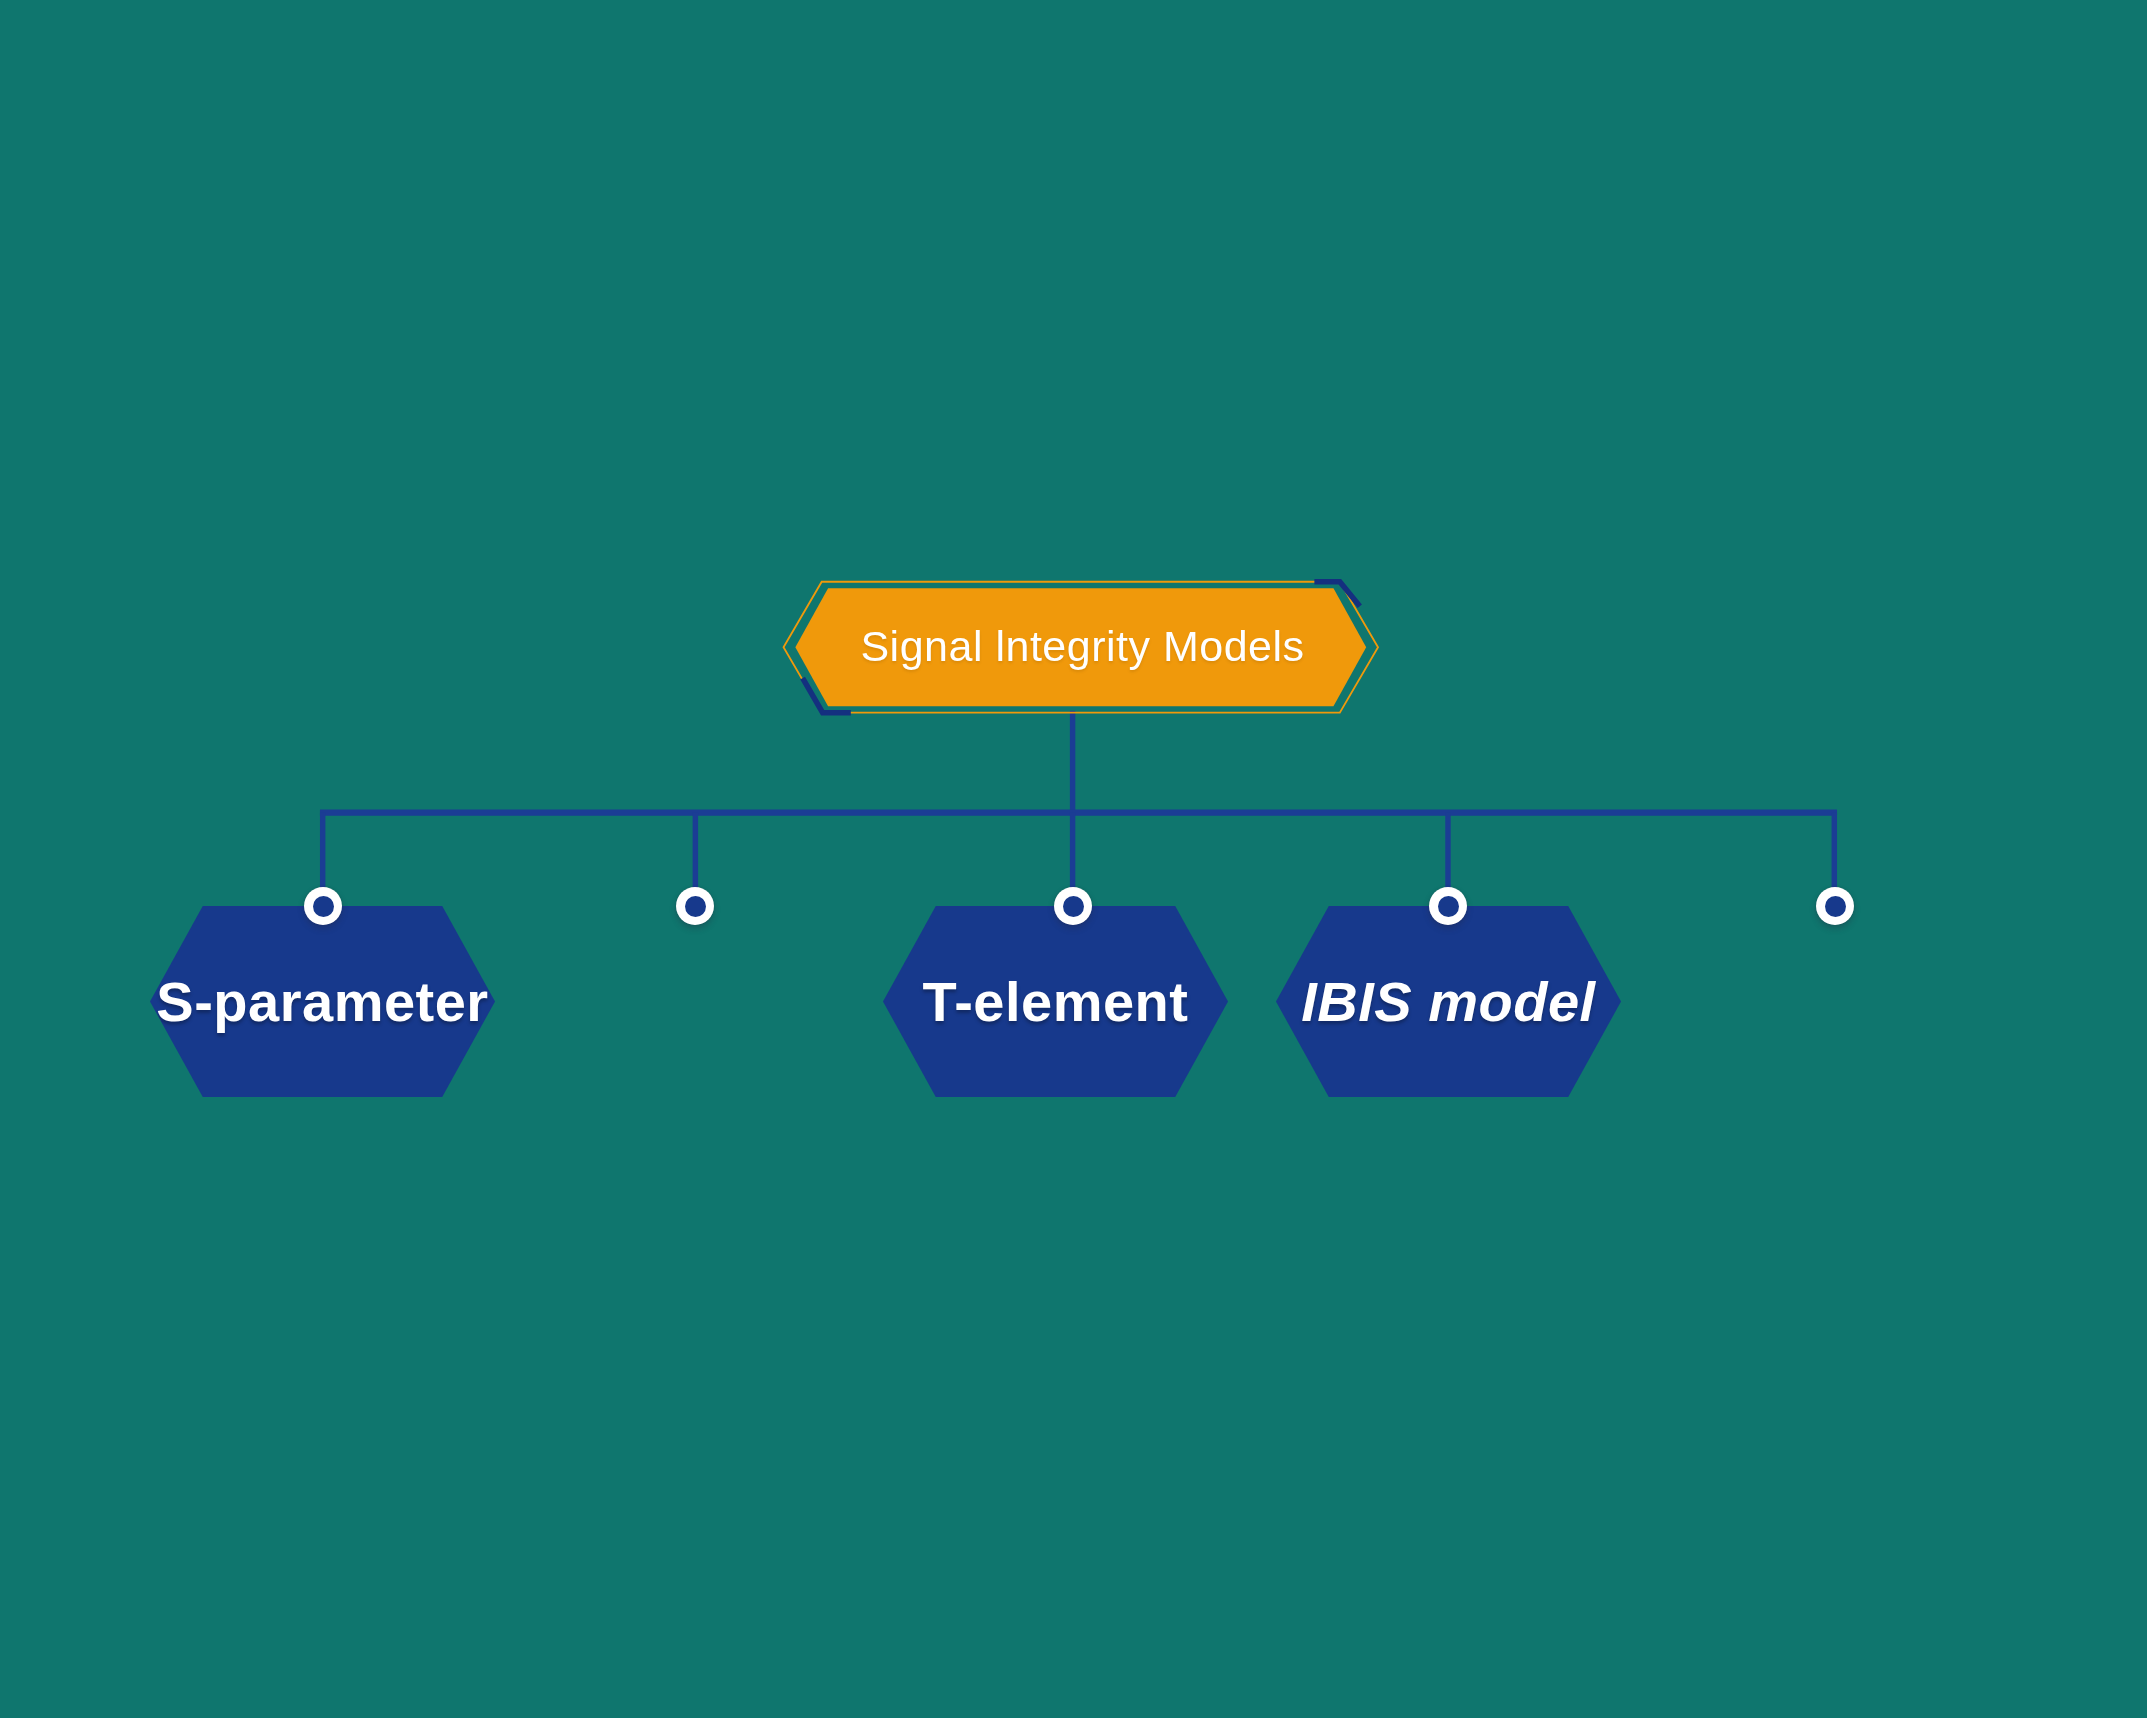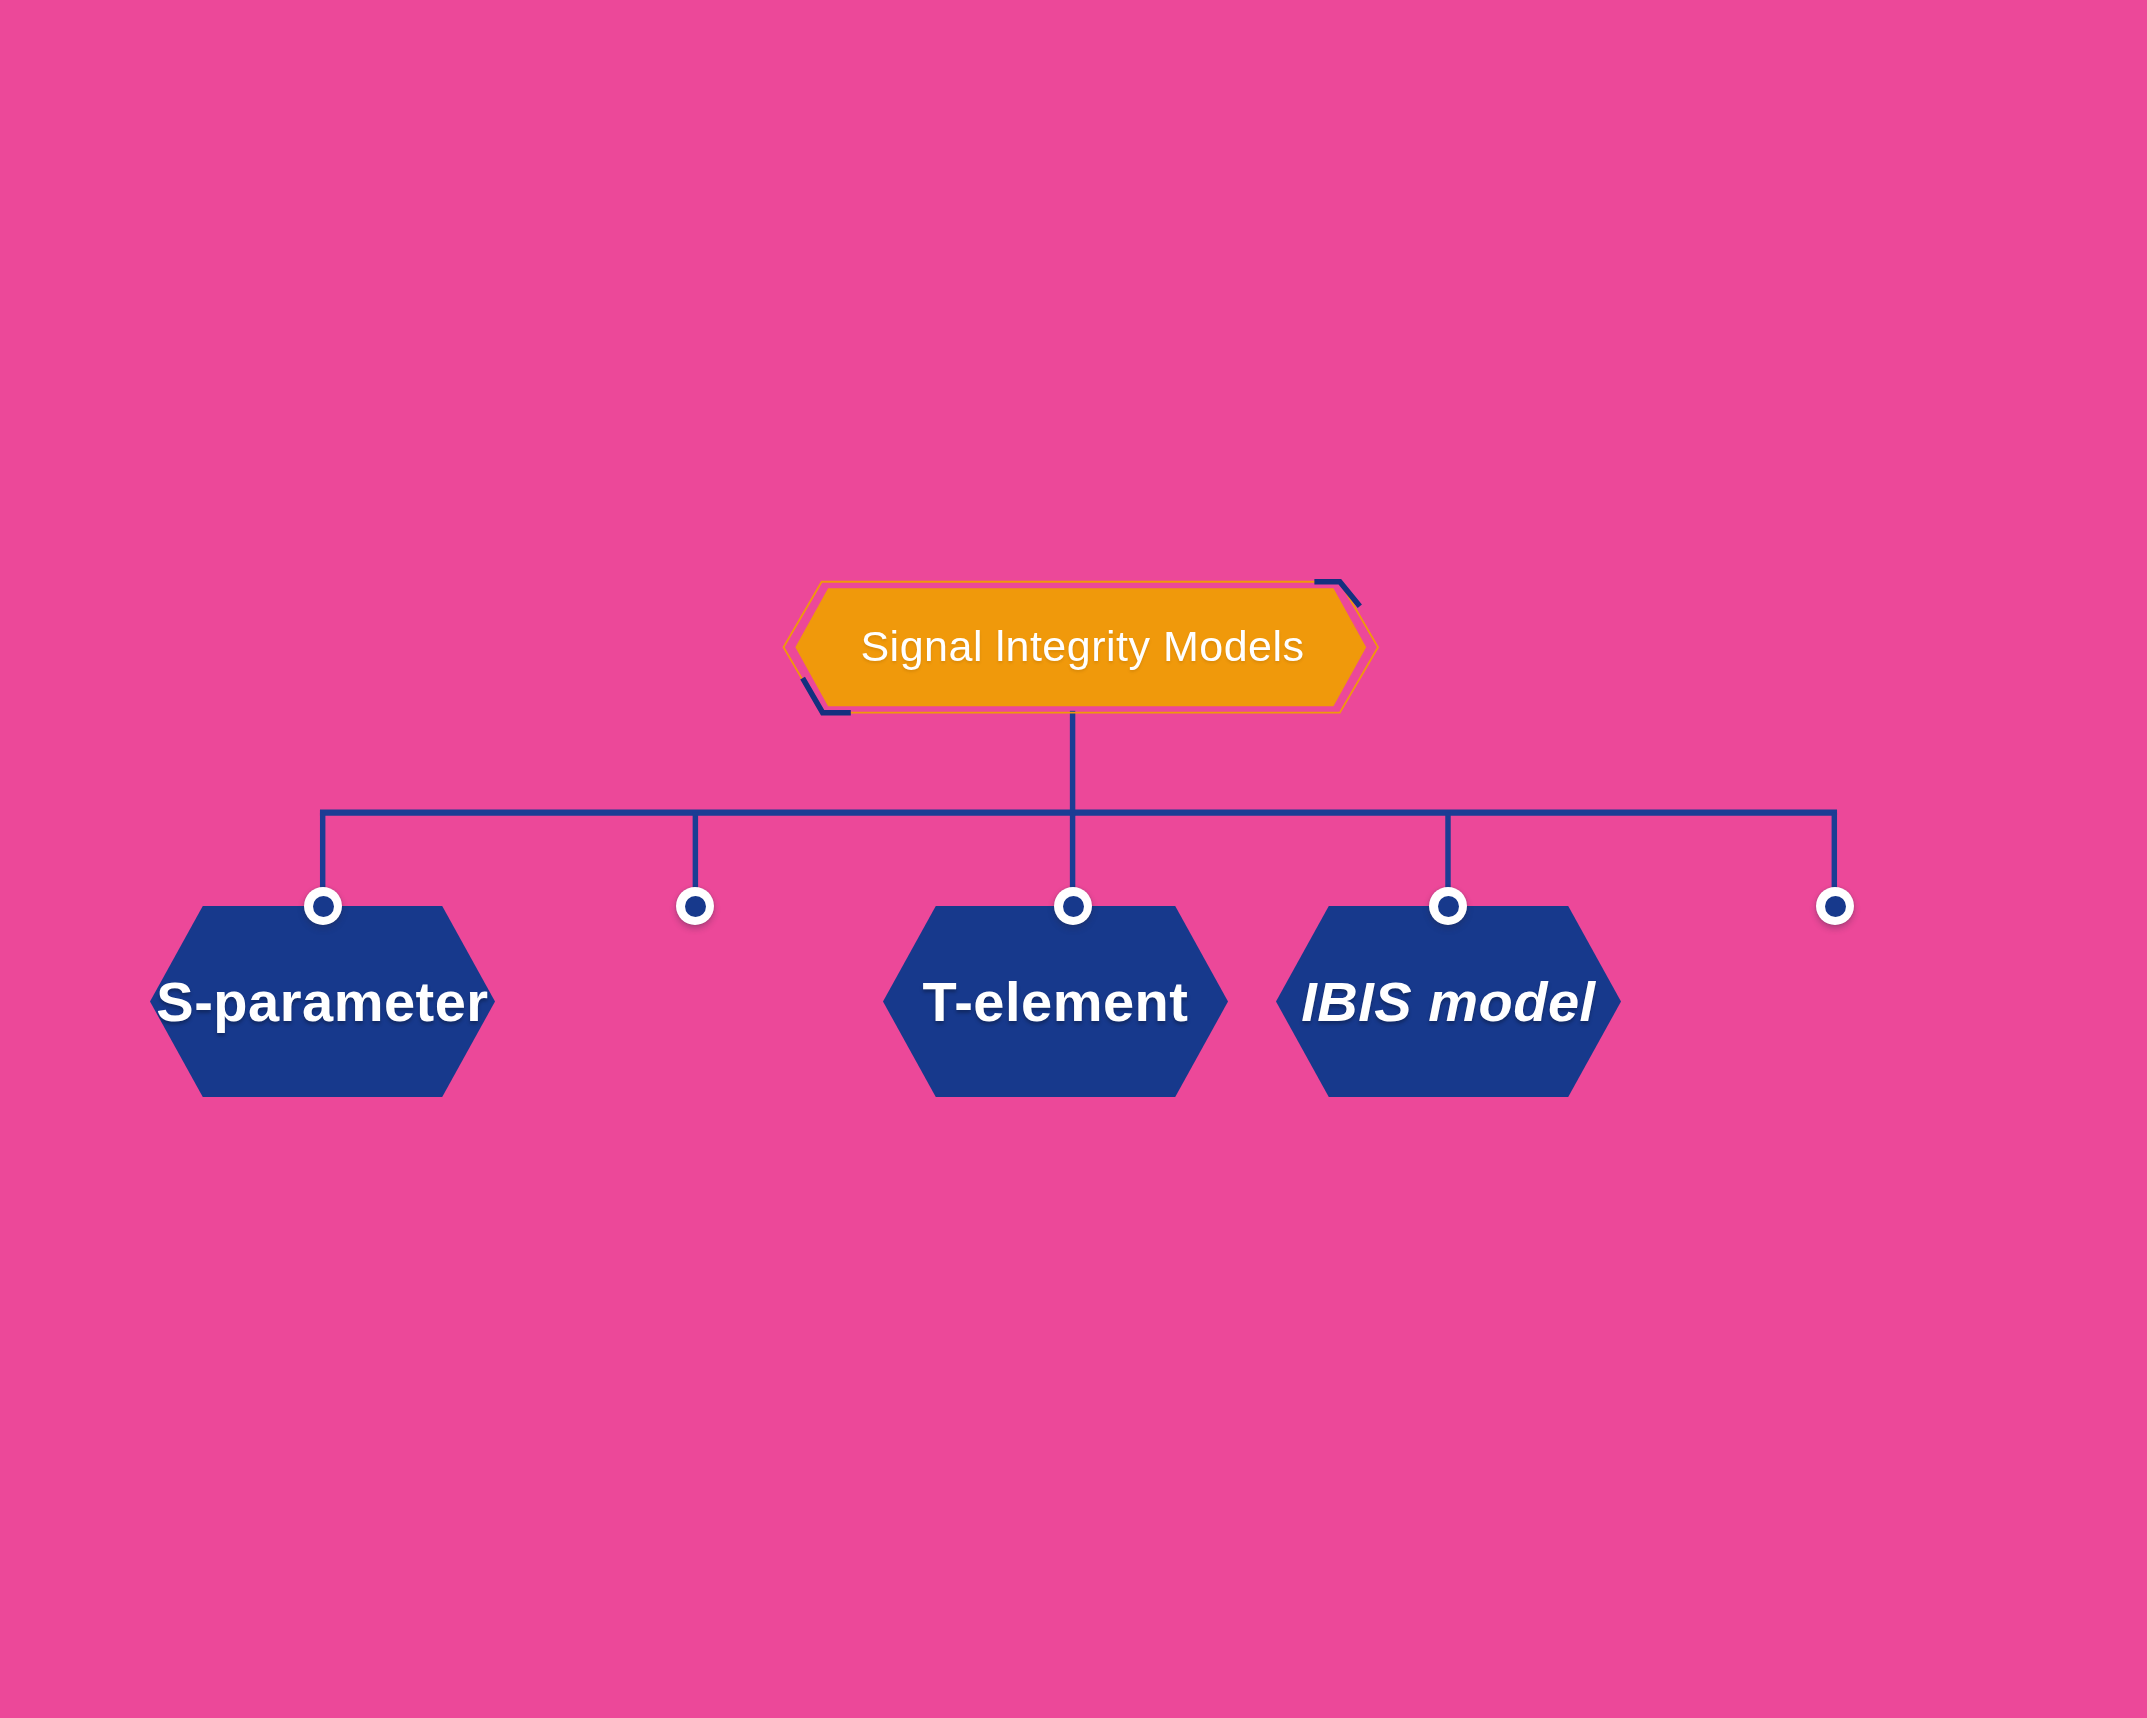--- a/index.html
+++ b/index.html
@@ -7,21 +7,21 @@
     padding: 0;
     width: 2147px;
     height: 1718px;
     background: #ffffff;
     font-family: "Liberation Sans", sans-serif;
   }
   .canvas {
     position: relative;
     width: 2147px;
     height: 1718px;
-    background: #ec4899;
+    background: #0f766e;
     overflow: hidden;
   }
   .connector-layer {
     position: absolute;
     left: 0;
     top: 0;
     width: 2147px;
     height: 1718px;
   }
   .banner-label {

